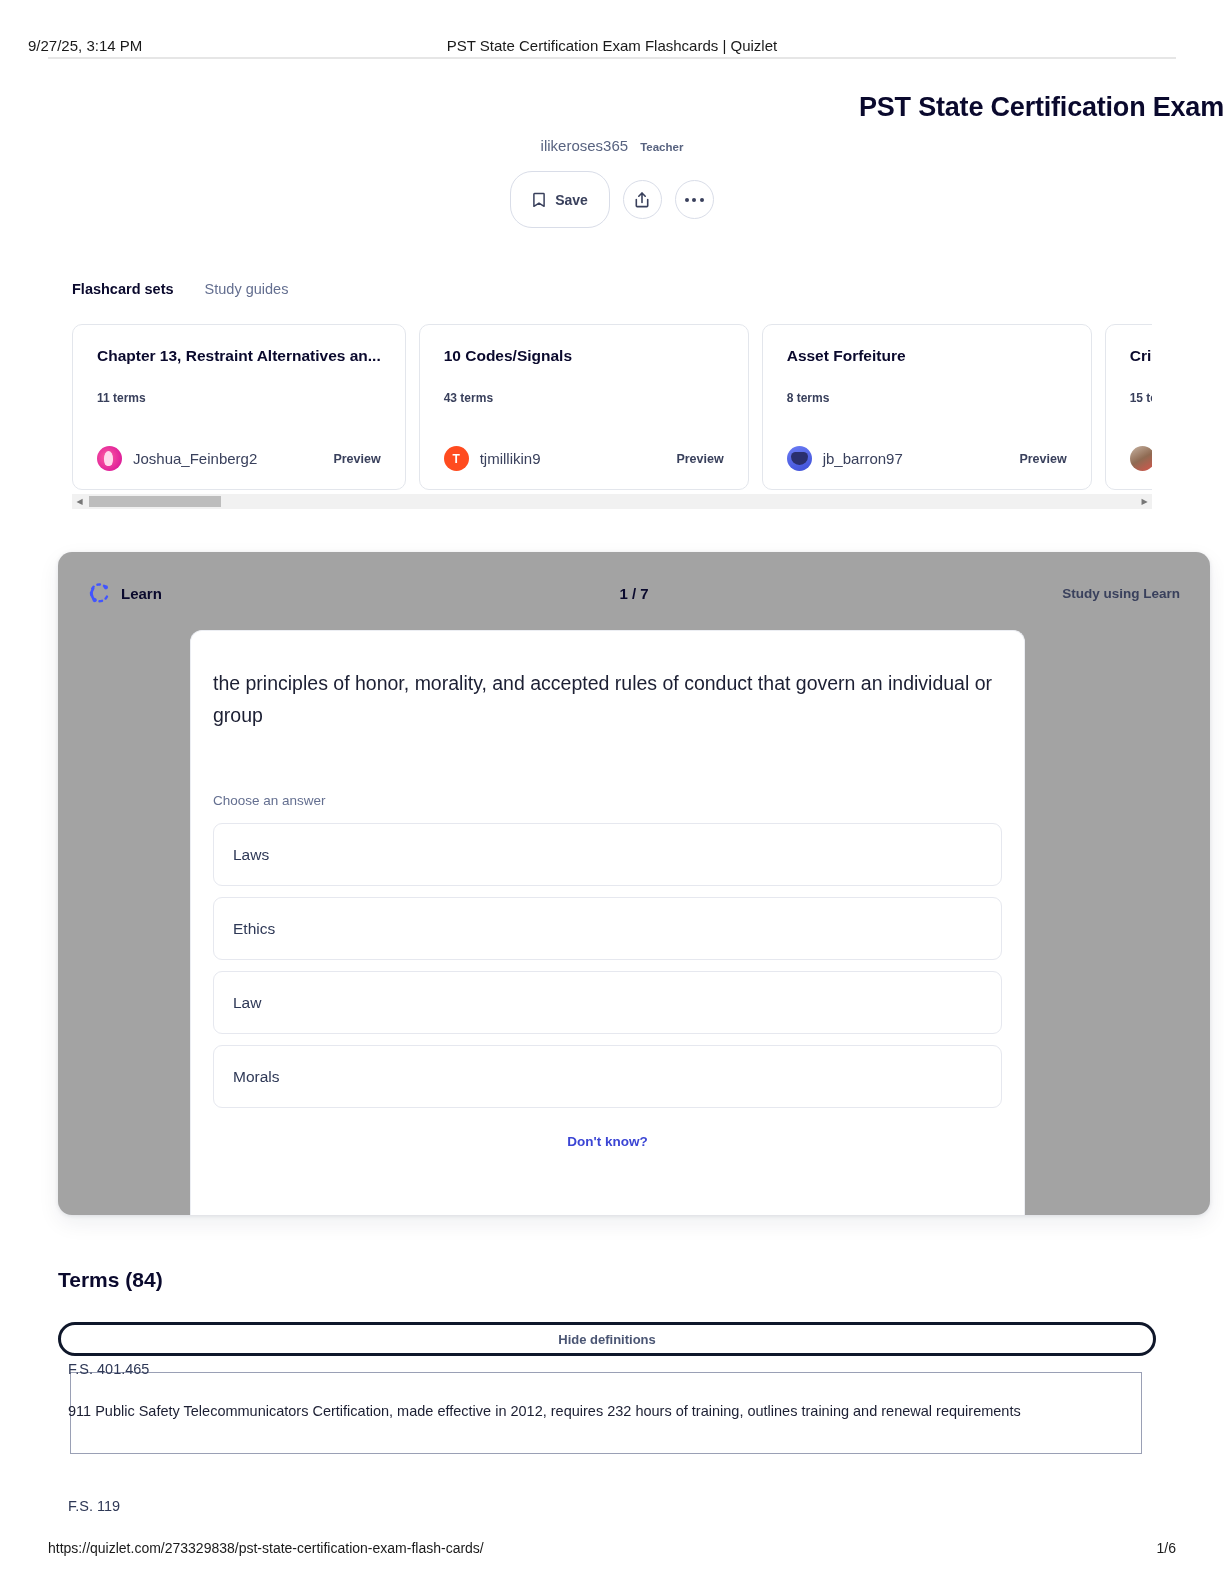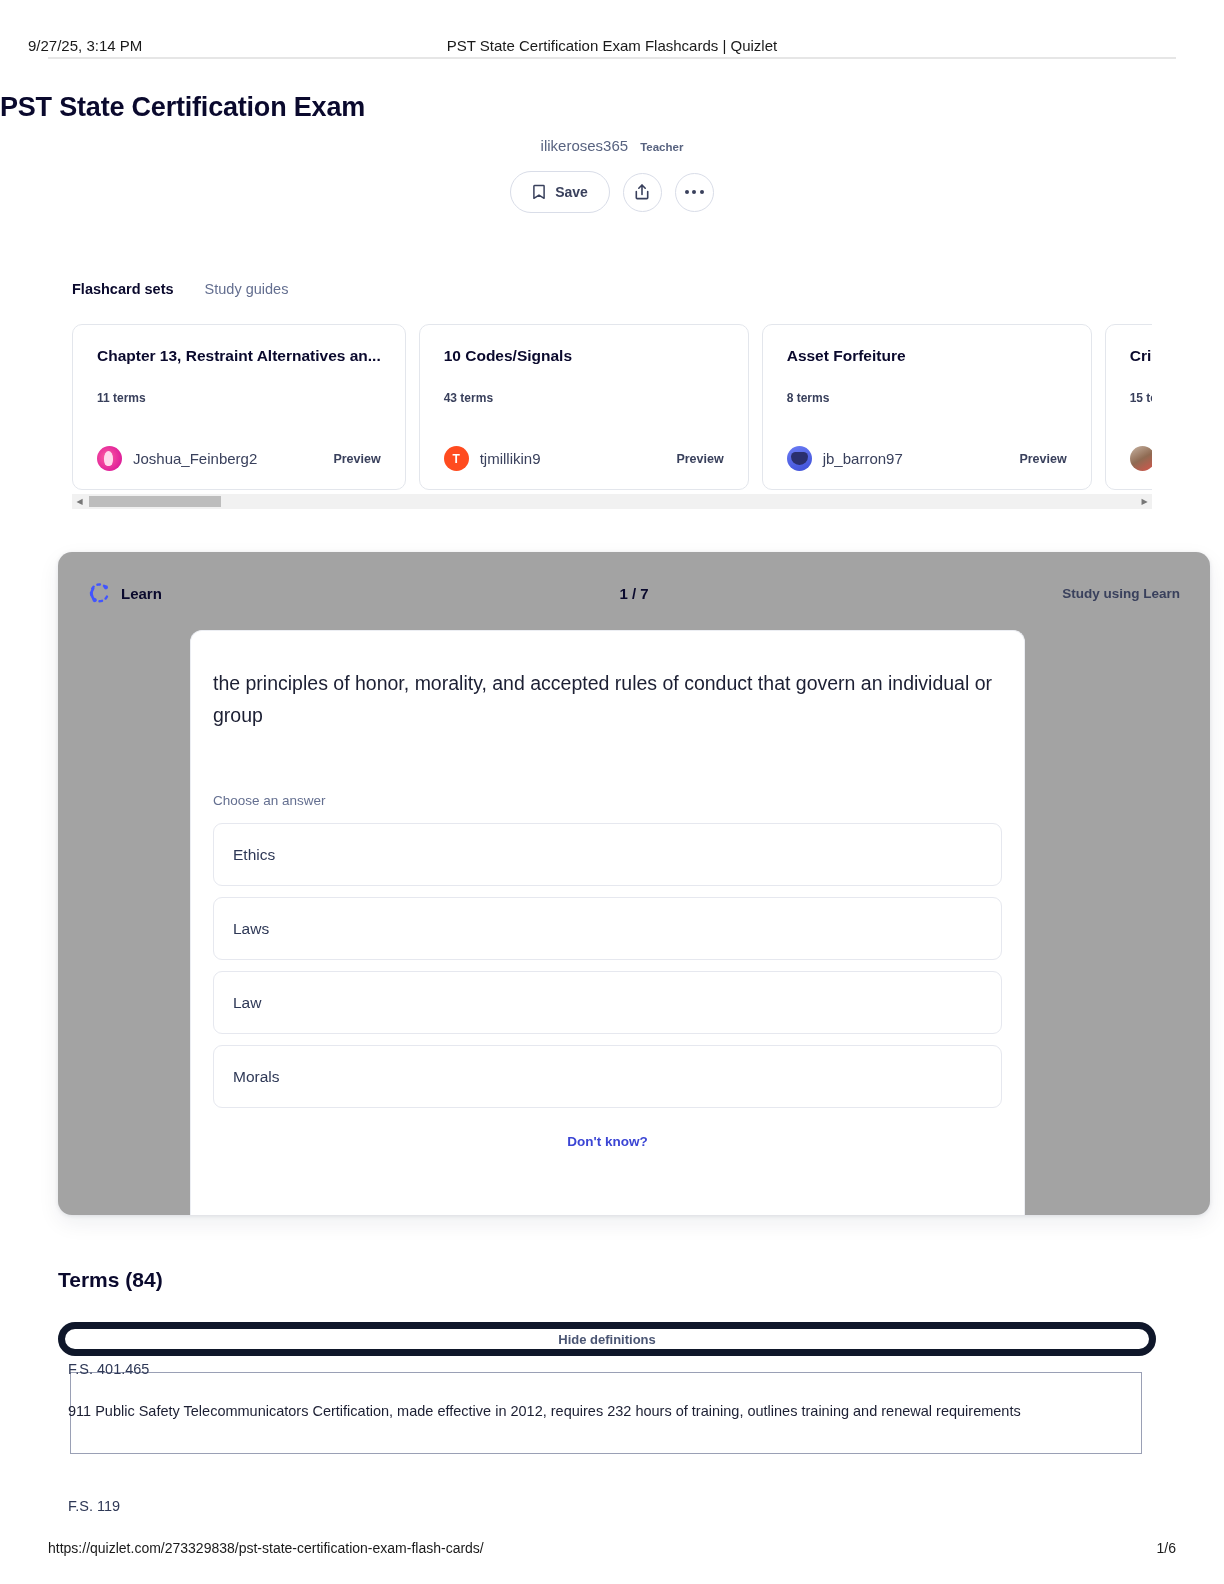--- a/index.html
+++ b/index.html
@@ -39,21 +39,21 @@
     position: absolute;
     top: 57px; left: 48px; right: 48px;
     height: 2px;
     background: #e6e6e6;
   }
 
   
   .title-block {
     position: absolute;
     top: 92px; left: 0; right: 0;
-    text-align: left;
+    text-align: right;
   }
   .set-title {
     font-size: 27px;
     font-weight: bold;
     color: #0a092d;
     letter-spacing: -0.2px;
     line-height: 1.15;
   }
   .author-row {
     margin-top: 14px;
@@ -73,21 +73,21 @@
     font-weight: bold;
   }
   .action-row {
     margin-top: 17px;
     display: flex;
     justify-content: center;
     align-items: center;
     gap: 13px;
   }
   .btn-pill {
-    height: 42px;
+    height: 57px;
     border: 1px solid #d9dde8;
     border-radius: 22px;
     background: #fff;
     display: inline-flex;
     align-items: center;
     justify-content: center;
     gap: 9px;
     padding: 0 21px;
     font-size: 14px;
     font-weight: bold;
@@ -307,21 +307,21 @@
     position: absolute;
     top: 1268px; left: 58px;
     font-size: 21px;
     font-weight: bold;
     color: #0a092d;
   }
   .hide-defs {
     position: absolute;
     top: 1322px; left: 58px;
     width: 1098px; height: 34px;
-    border: 7px solid #0f172a;
+    border: 3px solid #0f172a;
     border-radius: 18px;
     background: #fff;
     display: flex;
     align-items: center;
     justify-content: center;
     font-size: 13px;
     font-weight: bold;
     color: #4a5573;
     cursor: pointer;
   }
@@ -499,22 +499,22 @@
       <div class="learn-progress">1 / 7</div>
       <div class="learn-study-link">Study using Learn</div>
     </div>
 
     <div class="qcard">
       <div class="qprompt">the principles of honor, morality, and accepted rules of conduct that govern an individual or group</div>
 
       <div class="choose-label">Choose an answer</div>
 
       <div class="choice-list">
+        <div class="choice">Laws</div>
         <div class="choice">Ethics</div>
-        <div class="choice">Laws</div>
         <div class="choice">Law</div>
         <div class="choice">Morals</div>
       </div>
 
       <div class="dont-know">Don't know?</div>
     </div>
   </div>
 
   <div class="terms-title">Terms (84)</div>
 

